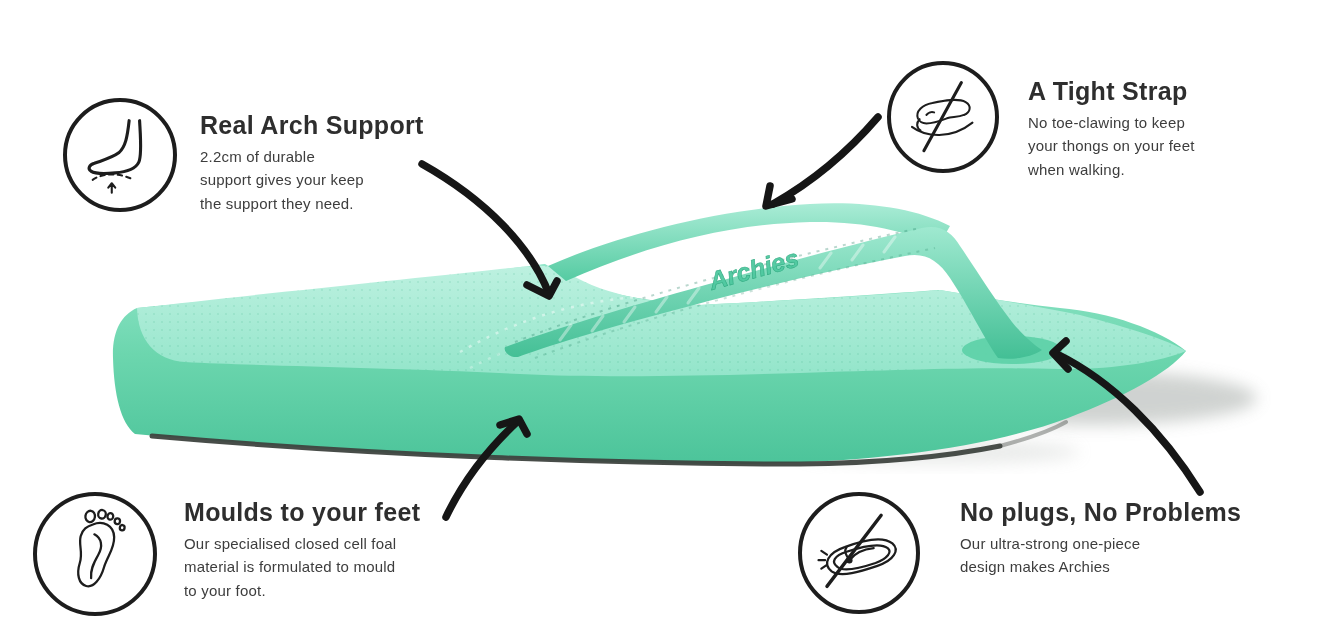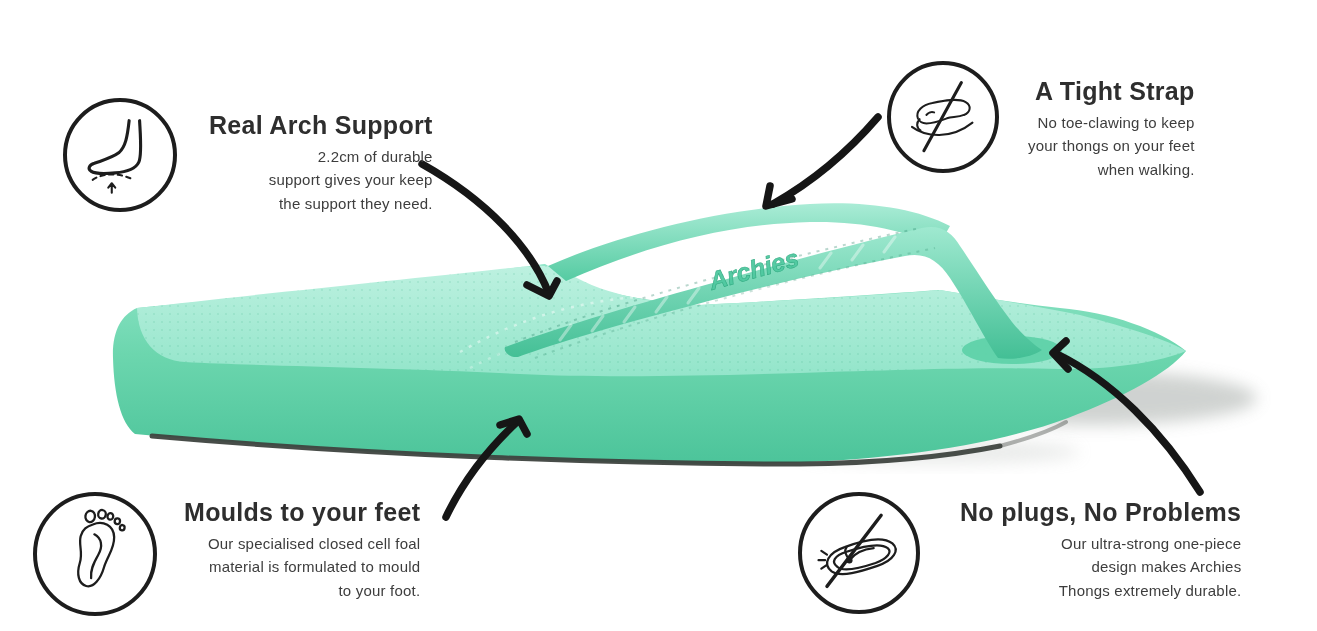--- a/index.html
+++ b/index.html
@@ -6,28 +6,28 @@
   .canvas{
     position:relative;width:1317px;height:631px;background:#ffffff;overflow:hidden;
     font-family:"Liberation Sans","DejaVu Sans",sans-serif;
   }
   .layer{position:absolute;left:0;top:0;width:1317px;height:631px;pointer-events:none;}
   .icon-circle{
     position:absolute;border:4px solid #1d1d1d;border-radius:50%;
     display:flex;align-items:center;justify-content:center;box-sizing:border-box;background:#fff;
   }
   .icon-circle svg{width:82%;height:82%;}
-  .callout-text{position:absolute;text-align:right;}
+  .callout-text{position:absolute;}
   .callout-title{
     font-size:25px;font-weight:700;color:#2e2e2e;letter-spacing:.3px;margin-bottom:5px;line-height:1.1;
   }
   .callout-line{font-size:15px;color:#3d3d3d;line-height:23.5px;letter-spacing:.2px;}
   
   .c1-icon{left:63px;top:98px;width:114px;height:114px;}
-  .c1-text{left:200px;top:112px;margin-left:9px;}
+  .c1-text{left:200px;top:112px;}
   
   .c2-icon{left:887px;top:61px;width:112px;height:112px;}
   .c2-text{left:1028px;top:78px;}
   
   .c3-icon{left:33px;top:492px;width:124px;height:124px;}
   .c3-text{left:173px;top:499px;margin-left:11px;}
   
   .c4-icon{left:798px;top:492px;width:122px;height:122px;}
   .c4-text{left:960px;top:499px;}
   .ic{stroke:#1d1d1d;fill:none;stroke-width:3.6;stroke-linecap:round;stroke-linejoin:round;}
@@ -239,17 +239,16 @@
         <path class="ic-thin" d="M40,58 C46,50 56,46 66,45 M40,58 C36,52 34,48 37,44"></path>
         <circle cx="40" cy="58" r="3.4" fill="#1d1d1d" stroke="none"></circle>
         <path class="ic-thin" d="M10,48 L16,52 M7,58 L14,58 M10,67 L16,63"></path>
         <path class="ic" d="M74,10 L16,86"></path>
       </svg>
     </div>
     <div class="callout-text c4-text">
       <div class="callout-title">No plugs, No Problems</div>
       <div class="callout-line">Our ultra-strong one-piece</div>
       <div class="callout-line">design makes Archies</div>
-      <div class="callout-line">Thongs extremely durable.</div>
     </div>
   </div>
 
 </div>
 
 </body></html>

